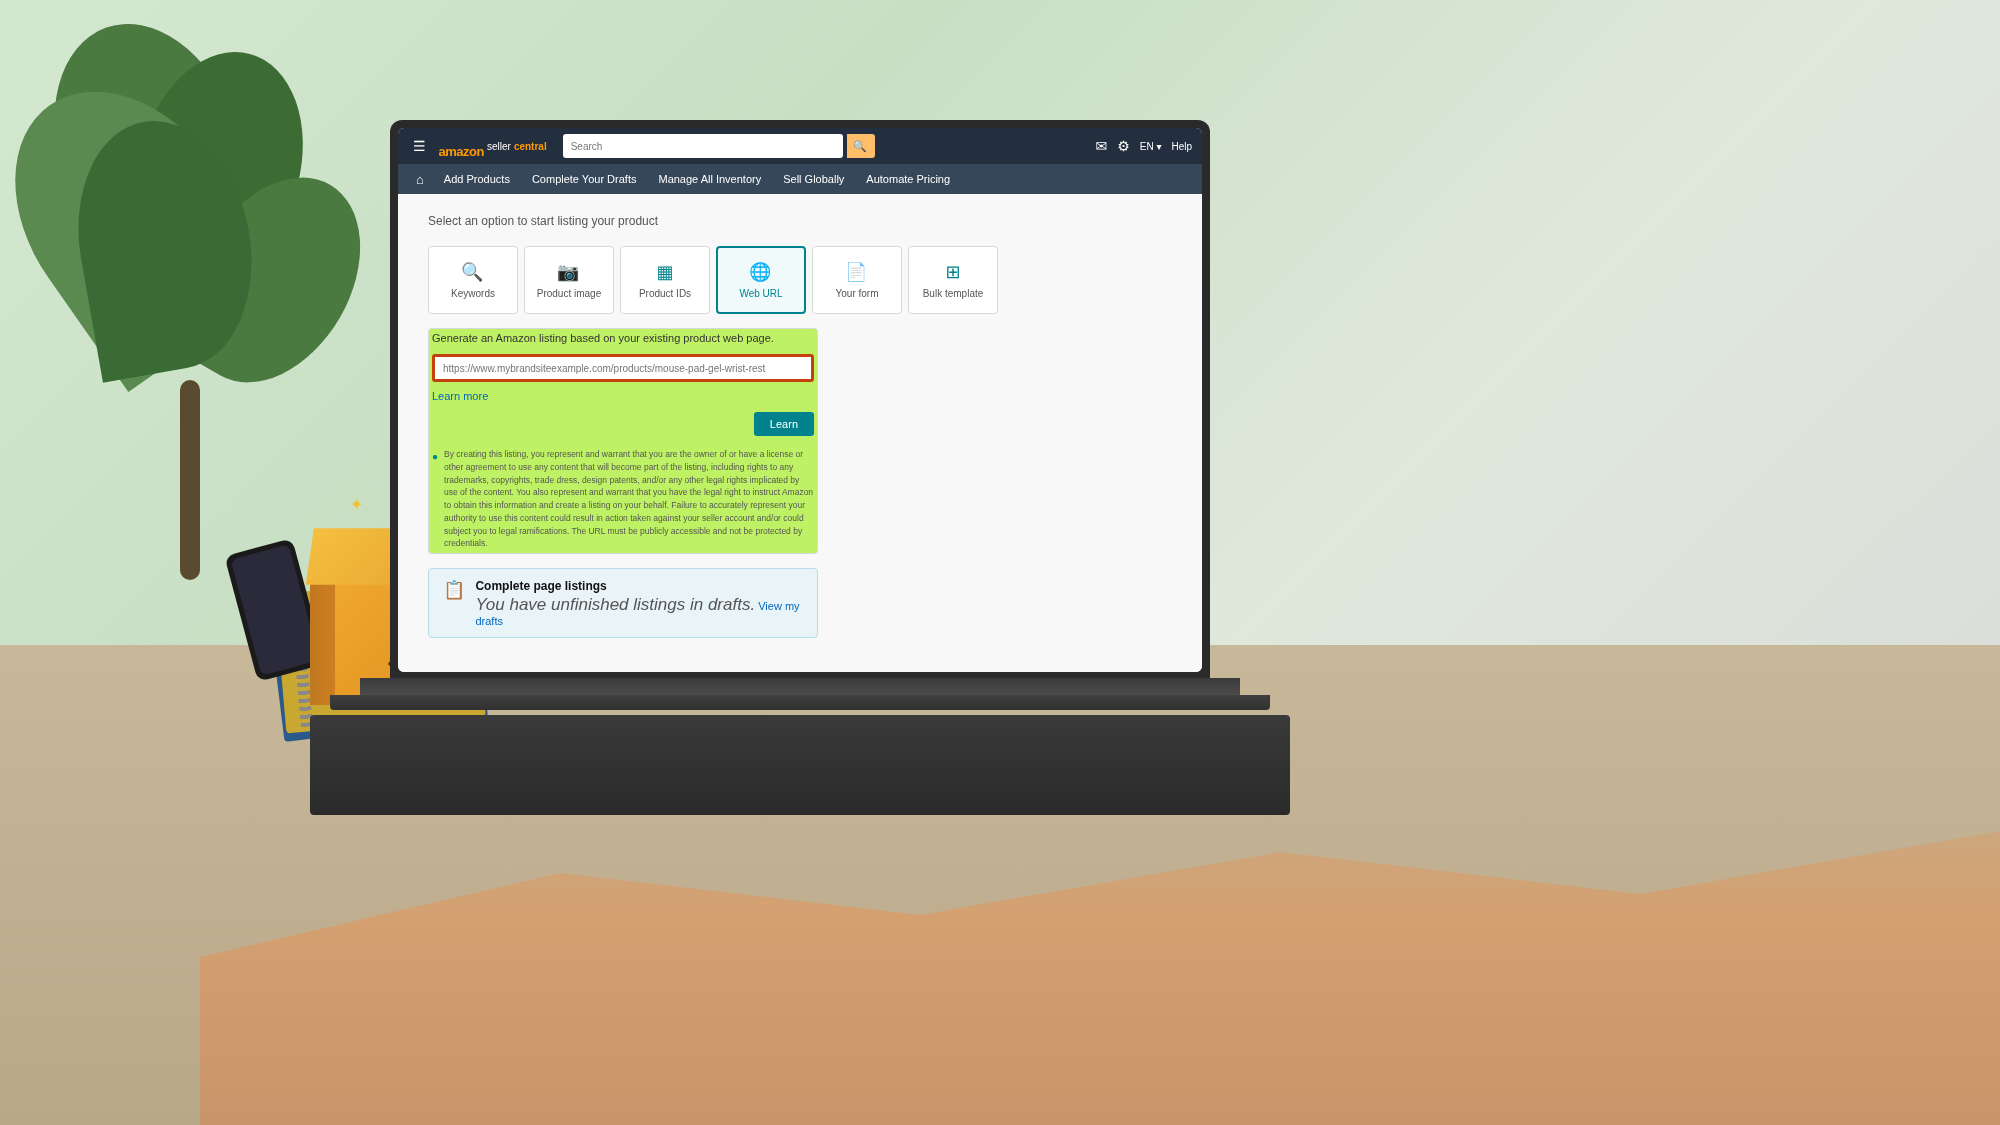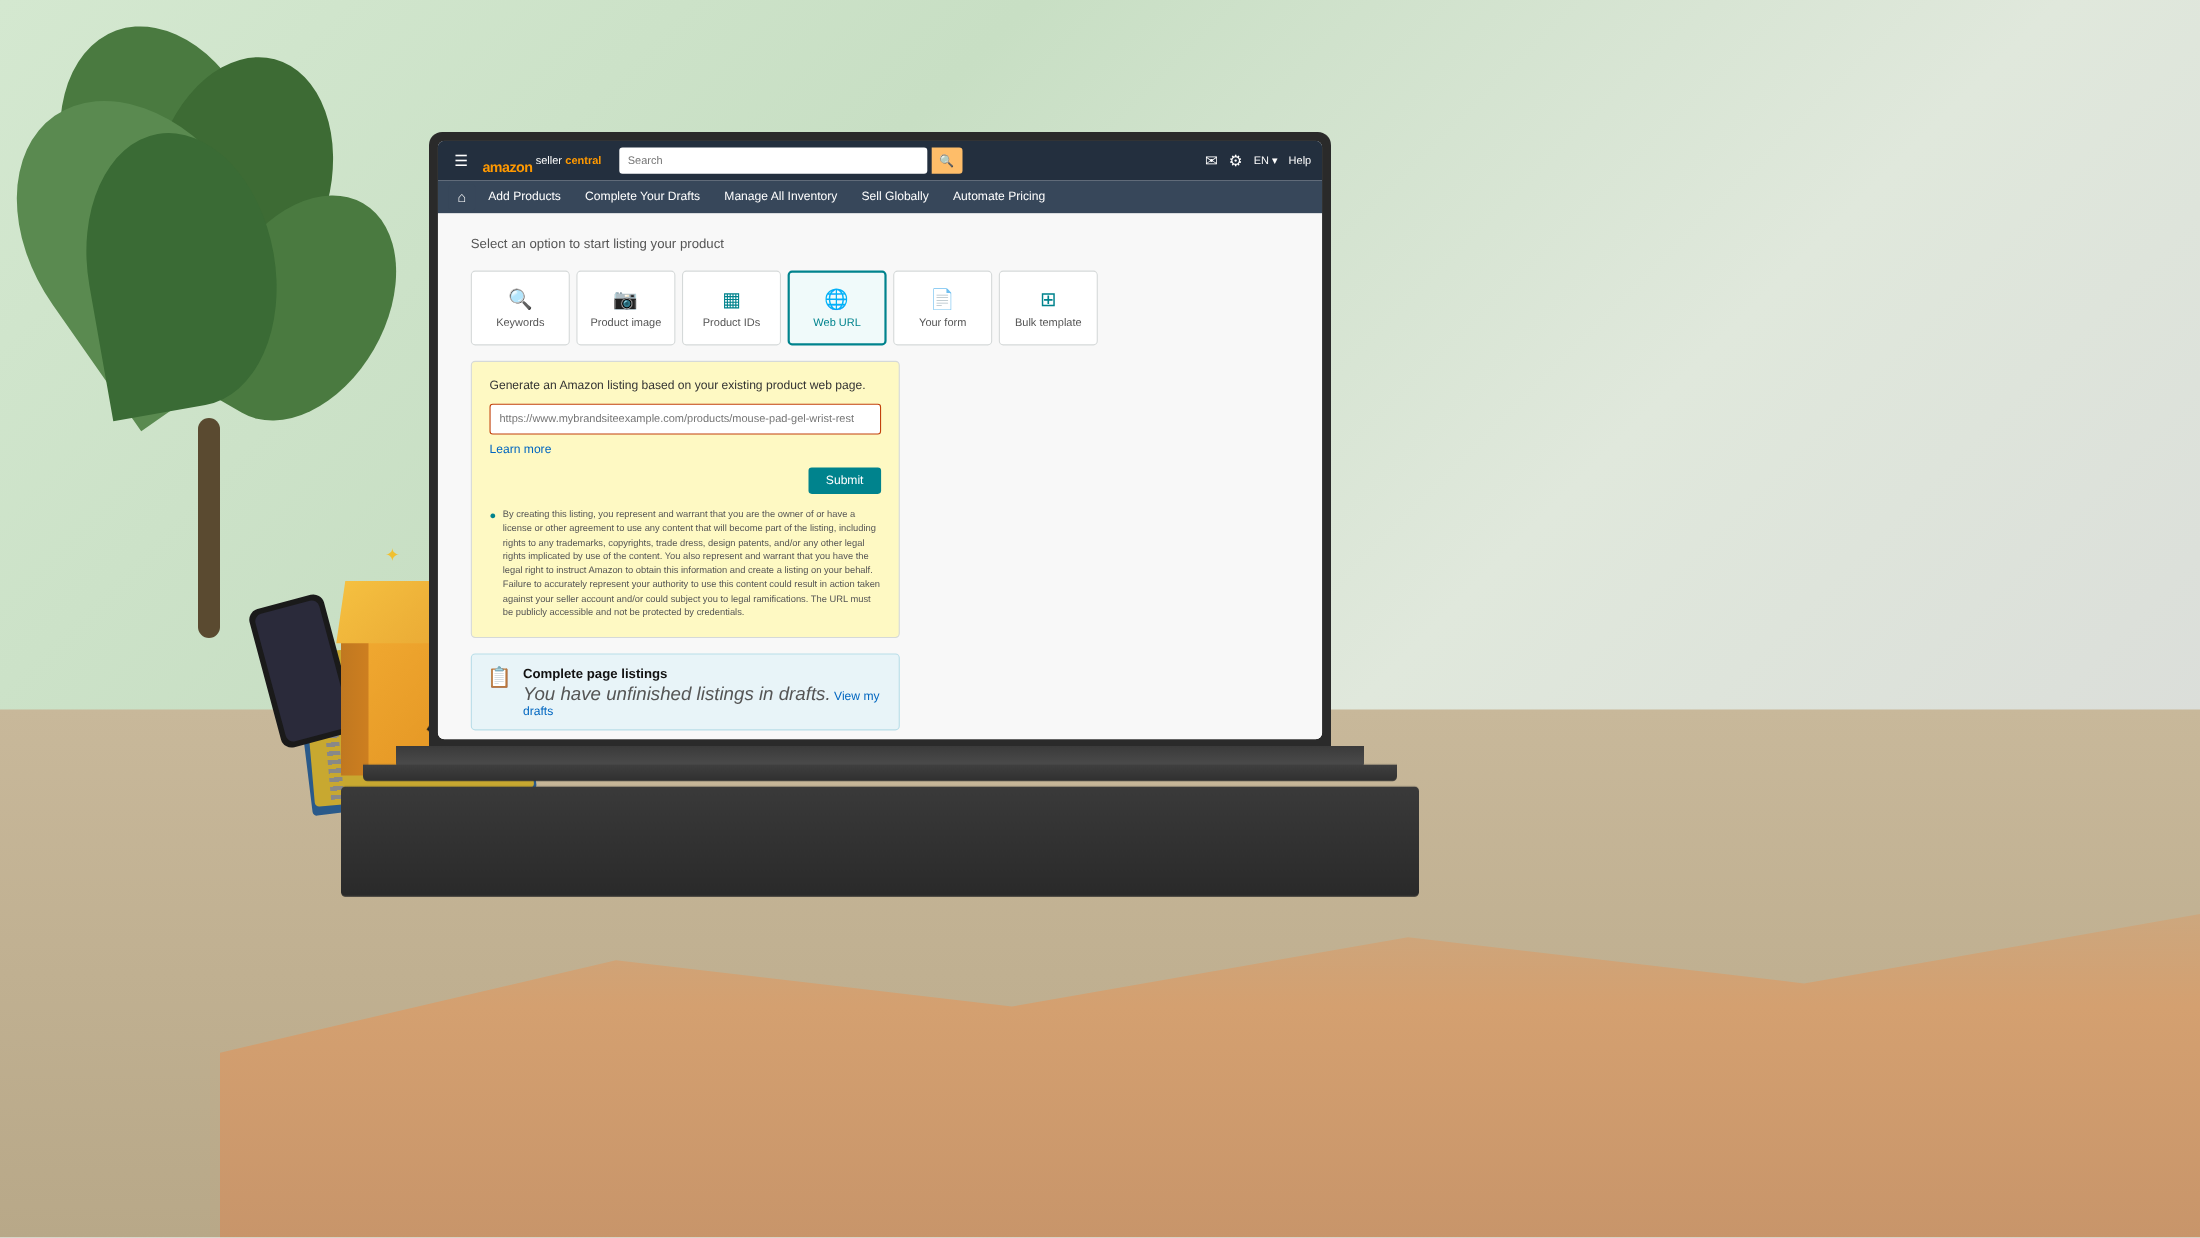--- a/index.html
+++ b/index.html
@@ -395,35 +395,35 @@
     .method-tab-icon {
       font-size: 18px;
       color: #00838d;
     }
     .method-tab.selected .method-tab-icon {
       color: #00838d;
     }
 
     
     .web-url-form {
-      background: #fef9c3;
+      background: #bef264;
       border: 1px solid #d5d9d9;
       border-radius: 4px;
-      padding: 16px;
+      padding: 3px;
       max-width: 390px;
     }
     .form-description {
       font-size: 11px;
       color: #333;
       margin-bottom: 10px;
     }
     .url-input {
       width: 100%;
       height: 28px;
-      border: 1px solid #c2410c;
+      border: 3px solid #c2410c;
       border-radius: 3px;
       padding: 0 8px;
       font-size: 10px;
       color: #555;
       outline: none;
       margin-bottom: 8px;
     }
     .form-learn-more {
       font-size: 11px;
       color: #0066c0;
@@ -598,21 +598,21 @@
                 <span class="method-tab-icon">⊞</span>
                 <span>Bulk template</span>
               </div>
             </div>
 
             <div class="web-url-form">
               <p class="form-description">Generate an Amazon listing based on your existing product web page.</p>
               <input class="url-input" type="text" placeholder="https://www.mybrandsiteexample.com/products/mouse-pad-gel-wrist-rest" style="">
               <a class="form-learn-more">Learn more</a>
               <div class="submit-row">
-                <button class="submit-btn">Submit</button>
+                <button class="submit-btn">Learn</button>
               </div>
               <div class="disclaimer">
                 <span class="disclaimer-dot">●</span>
                 <span>By creating this listing, you represent and warrant that you are the owner of or have a license or other agreement to use any content that will become part of the listing, including rights to any trademarks, copyrights, trade dress, design patents, and/or any other legal rights implicated by use of the content. You also represent and warrant that you have the legal right to instruct Amazon to obtain this information and create a listing on your behalf. Failure to accurately represent your authority to use this content could result in action taken against your seller account and/or could subject you to legal ramifications. The URL must be publicly accessible and not be protected by credentials.</span>
               </div>
             </div>
 
             <div class="complete-banner">
               <span class="banner-icon">📋</span>
               <div>

